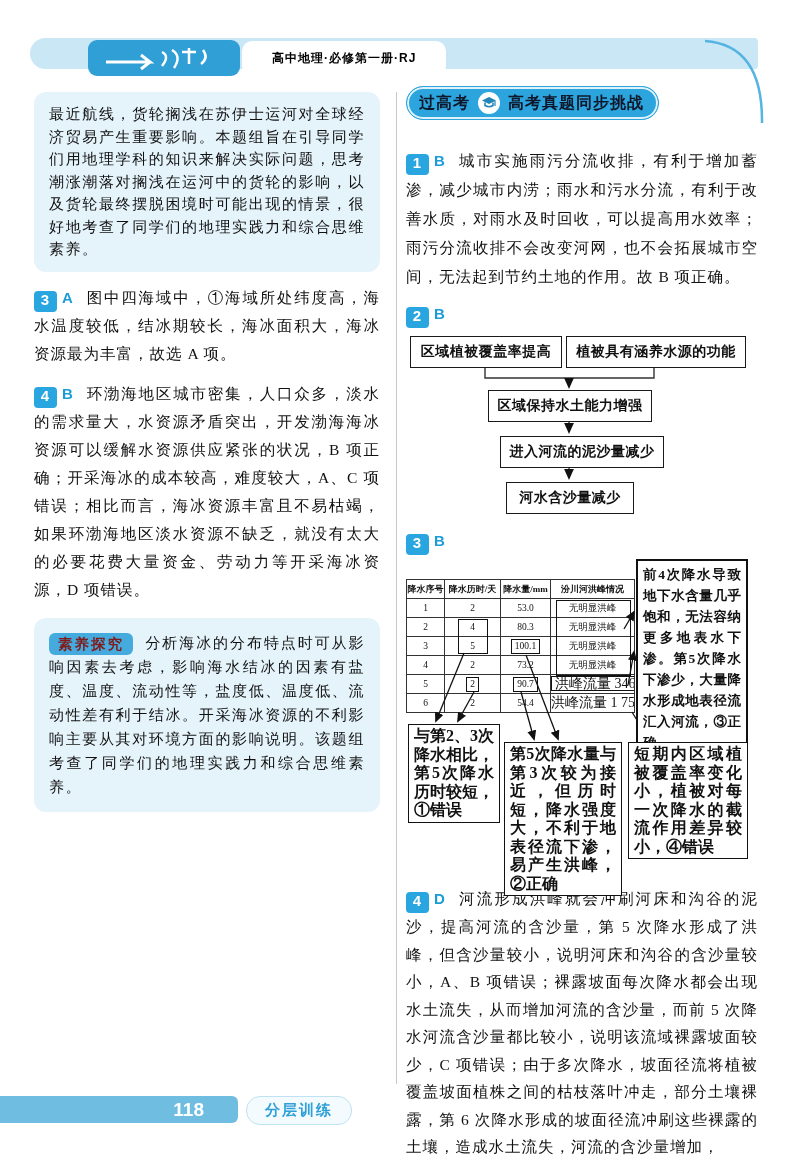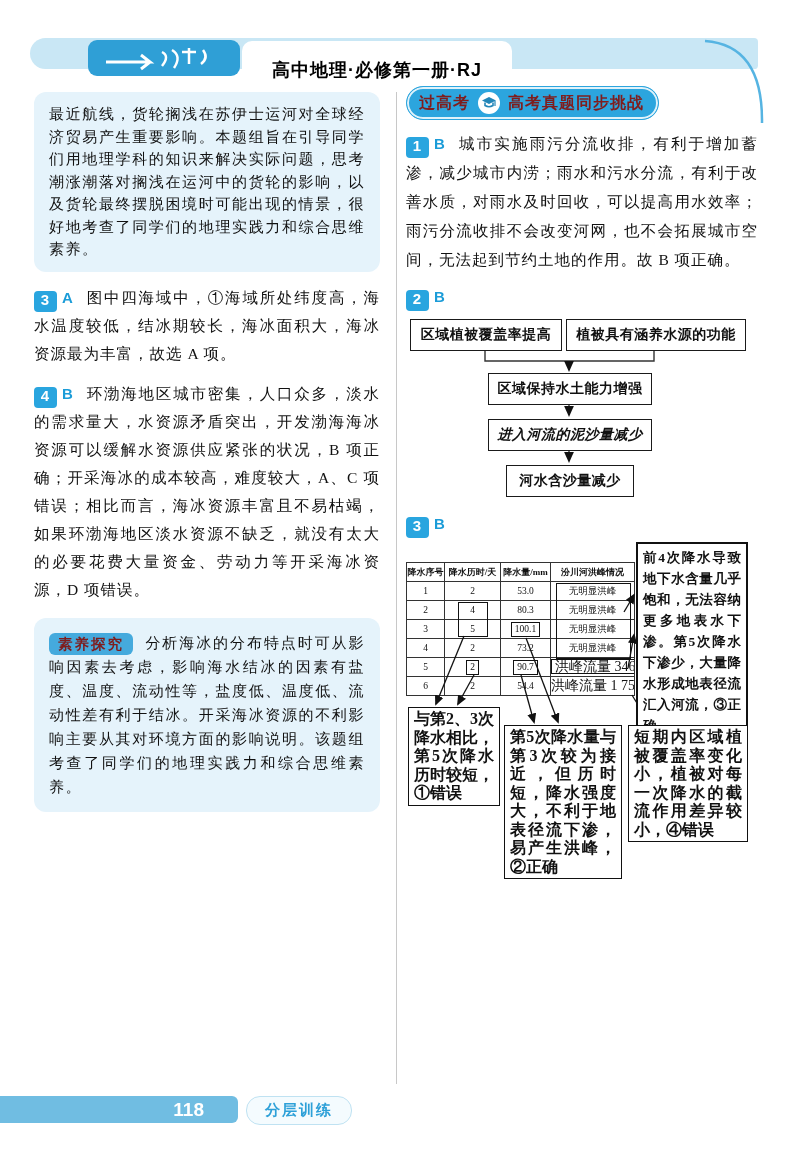--- a/index.html
+++ b/index.html
@@ -5,22 +5,22 @@
   html,body{margin:0;padding:0;background:#fff;}
   #page{position:relative;width:790px;height:1163px;background:#fff;overflow:hidden;
         font-family:"Liberation Serif","DejaVu Serif",serif;color:#111;}
 
   
   .header-band{position:absolute;left:30px;top:38px;width:728px;height:31px;
                background:#c9e7f5;border-radius:16px 4px 4px 16px;}
   .logo-box{position:absolute;left:88px;top:40px;width:152px;height:36px;
             background:#2f9fd6;border-radius:9px;}
   .title-tab{position:absolute;left:242px;top:41px;height:35px;background:#fff;
-             border-radius:10px;padding:12px 30px;line-height:35px;
-             font-weight:bold;font-size:18px;letter-spacing:1px;color:#000;
+             border-radius:10px;padding:0 30px;line-height:35px;
+             font-weight:bold;font-size:12px;letter-spacing:1px;color:#000;
              font-family:"Liberation Sans","DejaVu Sans",sans-serif;}
   .header-curve{position:absolute;left:700px;top:38px;}
 
   
   .divider{position:absolute;left:396px;top:92px;width:1px;height:992px;background:#c8c8c8;}
   .col-left{position:absolute;left:34px;top:92px;width:346px;}
   .col-right{position:absolute;left:406px;top:86px;width:352px;}
 
   
   .soft-box{background:#e5f3fb;border-radius:12px;padding:11px 15px;}
@@ -33,24 +33,24 @@
   .suyang-box{margin-top:14px;padding:13px 15px;}
   .suyang-text{font-size:15px;line-height:24px;letter-spacing:1.5px;text-align:justify;margin:0;}
   .suyang-label{display:inline-block;background:#45aadd;color:#7f1d1d;border-radius:6px;
                 padding:0 9px;height:22px;line-height:22px;font-size:14.5px;font-weight:bold;
                 letter-spacing:2px;margin-right:12px;vertical-align:-1px;}
 
   
   .rc-header{height:32px;background:#2ca5de;border-radius:17px;display:inline-flex;
              align-items:center;padding:0 14px 0 12px;box-shadow:inset 0 0 0 2px rgba(255,255,255,.85);
              border:1px solid #2ca5de;}
-  .rc-header span.tag,.rc-header span.ttl{color:#7f1d1d;font-weight:bold;font-size:16px;letter-spacing:1px;}
+  .rc-header span.tag,.rc-header span.ttl{color:#0f172a;font-weight:bold;font-size:16px;letter-spacing:1px;}
   .cap-circle{width:22px;height:22px;background:#fff;border-radius:50%;margin:0 8px;
               display:inline-flex;align-items:center;justify-content:center;}
-  .r-answer{font-size:15.5px;line-height:29px;letter-spacing:1px;text-align:justify;margin:9px 0 0 0;}
+  .r-answer{font-size:15.5px;line-height:29px;letter-spacing:1px;text-align:justify;margin:26px 0 0 0;}
   .badge-row{margin:8px 0 2px 0;}
 
   
   .flowchart{position:relative;width:350px;height:186px;margin-top:4px;}
   .fc-box{position:absolute;border:1.6px solid #1a1a1a;background:#fff;text-align:center;
           font-size:14px;font-weight:bold;display:flex;align-items:center;justify-content:center;
           letter-spacing:0.5px;}
   .fc-svg{position:absolute;left:0;top:0;}
 
   
@@ -141,21 +141,21 @@
           </marker>
         </defs>
         <path d="M79 34 V46 H248 V34" stroke="#333" stroke-width="1.4" fill="none"></path>
         <line x1="163" y1="46" x2="163" y2="55" stroke="#333" stroke-width="1.4" marker-end="url(#arr)"></line>
         <line x1="163" y1="88" x2="163" y2="100" stroke="#333" stroke-width="1.4" marker-end="url(#arr)"></line>
         <line x1="163" y1="134" x2="163" y2="146" stroke="#333" stroke-width="1.4" marker-end="url(#arr)"></line>
       </svg>
       <div class="fc-box" style="left:4px;top:4px;width:150px;height:30px;">区域植被覆盖率提高</div>
       <div class="fc-box" style="left:160px;top:4px;width:178px;height:30px;">植被具有涵养水源的功能</div>
       <div class="fc-box" style="left:82px;top:58px;width:162px;height:30px;">区域保持水土能力增强</div>
-      <div class="fc-box" style="left:82px;top:104px;width:162px;height:30px;font-style:italic;">进入河流的泥沙量减少</div>
+      <div class="fc-box" style="left:94px;top:104px;width:162px;height:30px;">进入河流的泥沙量减少</div>
       <div class="fc-box" style="left:100px;top:150px;width:126px;height:30px;">河水含沙量减少</div>
     </div>
 
     <p class="r-answer badge-row"><span class="badge">3</span><span class="letter">B</span></p>
 
     
     <div class="diagram">
 
       <table class="ptable" style="width:228px;">
         <colgroup>
@@ -227,18 +227,19 @@
         <line x1="222" y1="126" x2="228" y2="93" stroke="#111" stroke-width="1.3" marker-end="url(#arr2)"></line>
         <line x1="226" y1="153" x2="243" y2="181" stroke="#111" stroke-width="1.3" marker-end="url(#arr2)"></line>
       </svg>
 
       <div class="annot">前4次降水导致地下水含量几乎饱和，无法容纳更多地表水下渗。第5次降水下渗少，大量降水形成地表径流汇入河流，③正确</div>
       <div class="callout" style="left:2px;top:165px;width:92px;">与第2、3次降水相比，第5次降水历时较短，①错误</div>
       <div class="callout" style="left:98px;top:183px;width:118px;">第5次降水量与第3次较为接近，但历时短，降水强度大，不利于地表径流下渗，易产生洪峰，②正确</div>
       <div class="callout" style="left:222px;top:183px;width:120px;">短期内区域植被覆盖率变化小，植被对每一次降水的截流作用差异较小，④错误</div>
     </div>
 
+    <p class="r-answer" style="line-height:27.5px;"><span class="badge">4</span><span class="letter">D</span><span>河流形成洪峰就会冲刷河床和沟谷的泥沙，提高河流的含沙量，第 5 次降水形成了洪峰，但含沙量较小，说明河床和沟谷的含沙量较小，A、B 项错误；裸露坡面每次降水都会出现水土流失，从而增加河流的含沙量，而前 5 次降水河流含沙量都比较小，说明该流域裸露坡面较少，C 项错误；由于多次降水，坡面径流将植被覆盖坡面植株之间的枯枝落叶冲走，部分土壤裸露，第 6 次降水形成的坡面径流冲刷这些裸露的土壤，造成水土流失，河流的含沙量增加，</span></p>
   </div>
 
   <div class="footer-band">118</div>
   <div class="footer-pill">分层训练</div>
 
 </div>
 
 </body></html>

